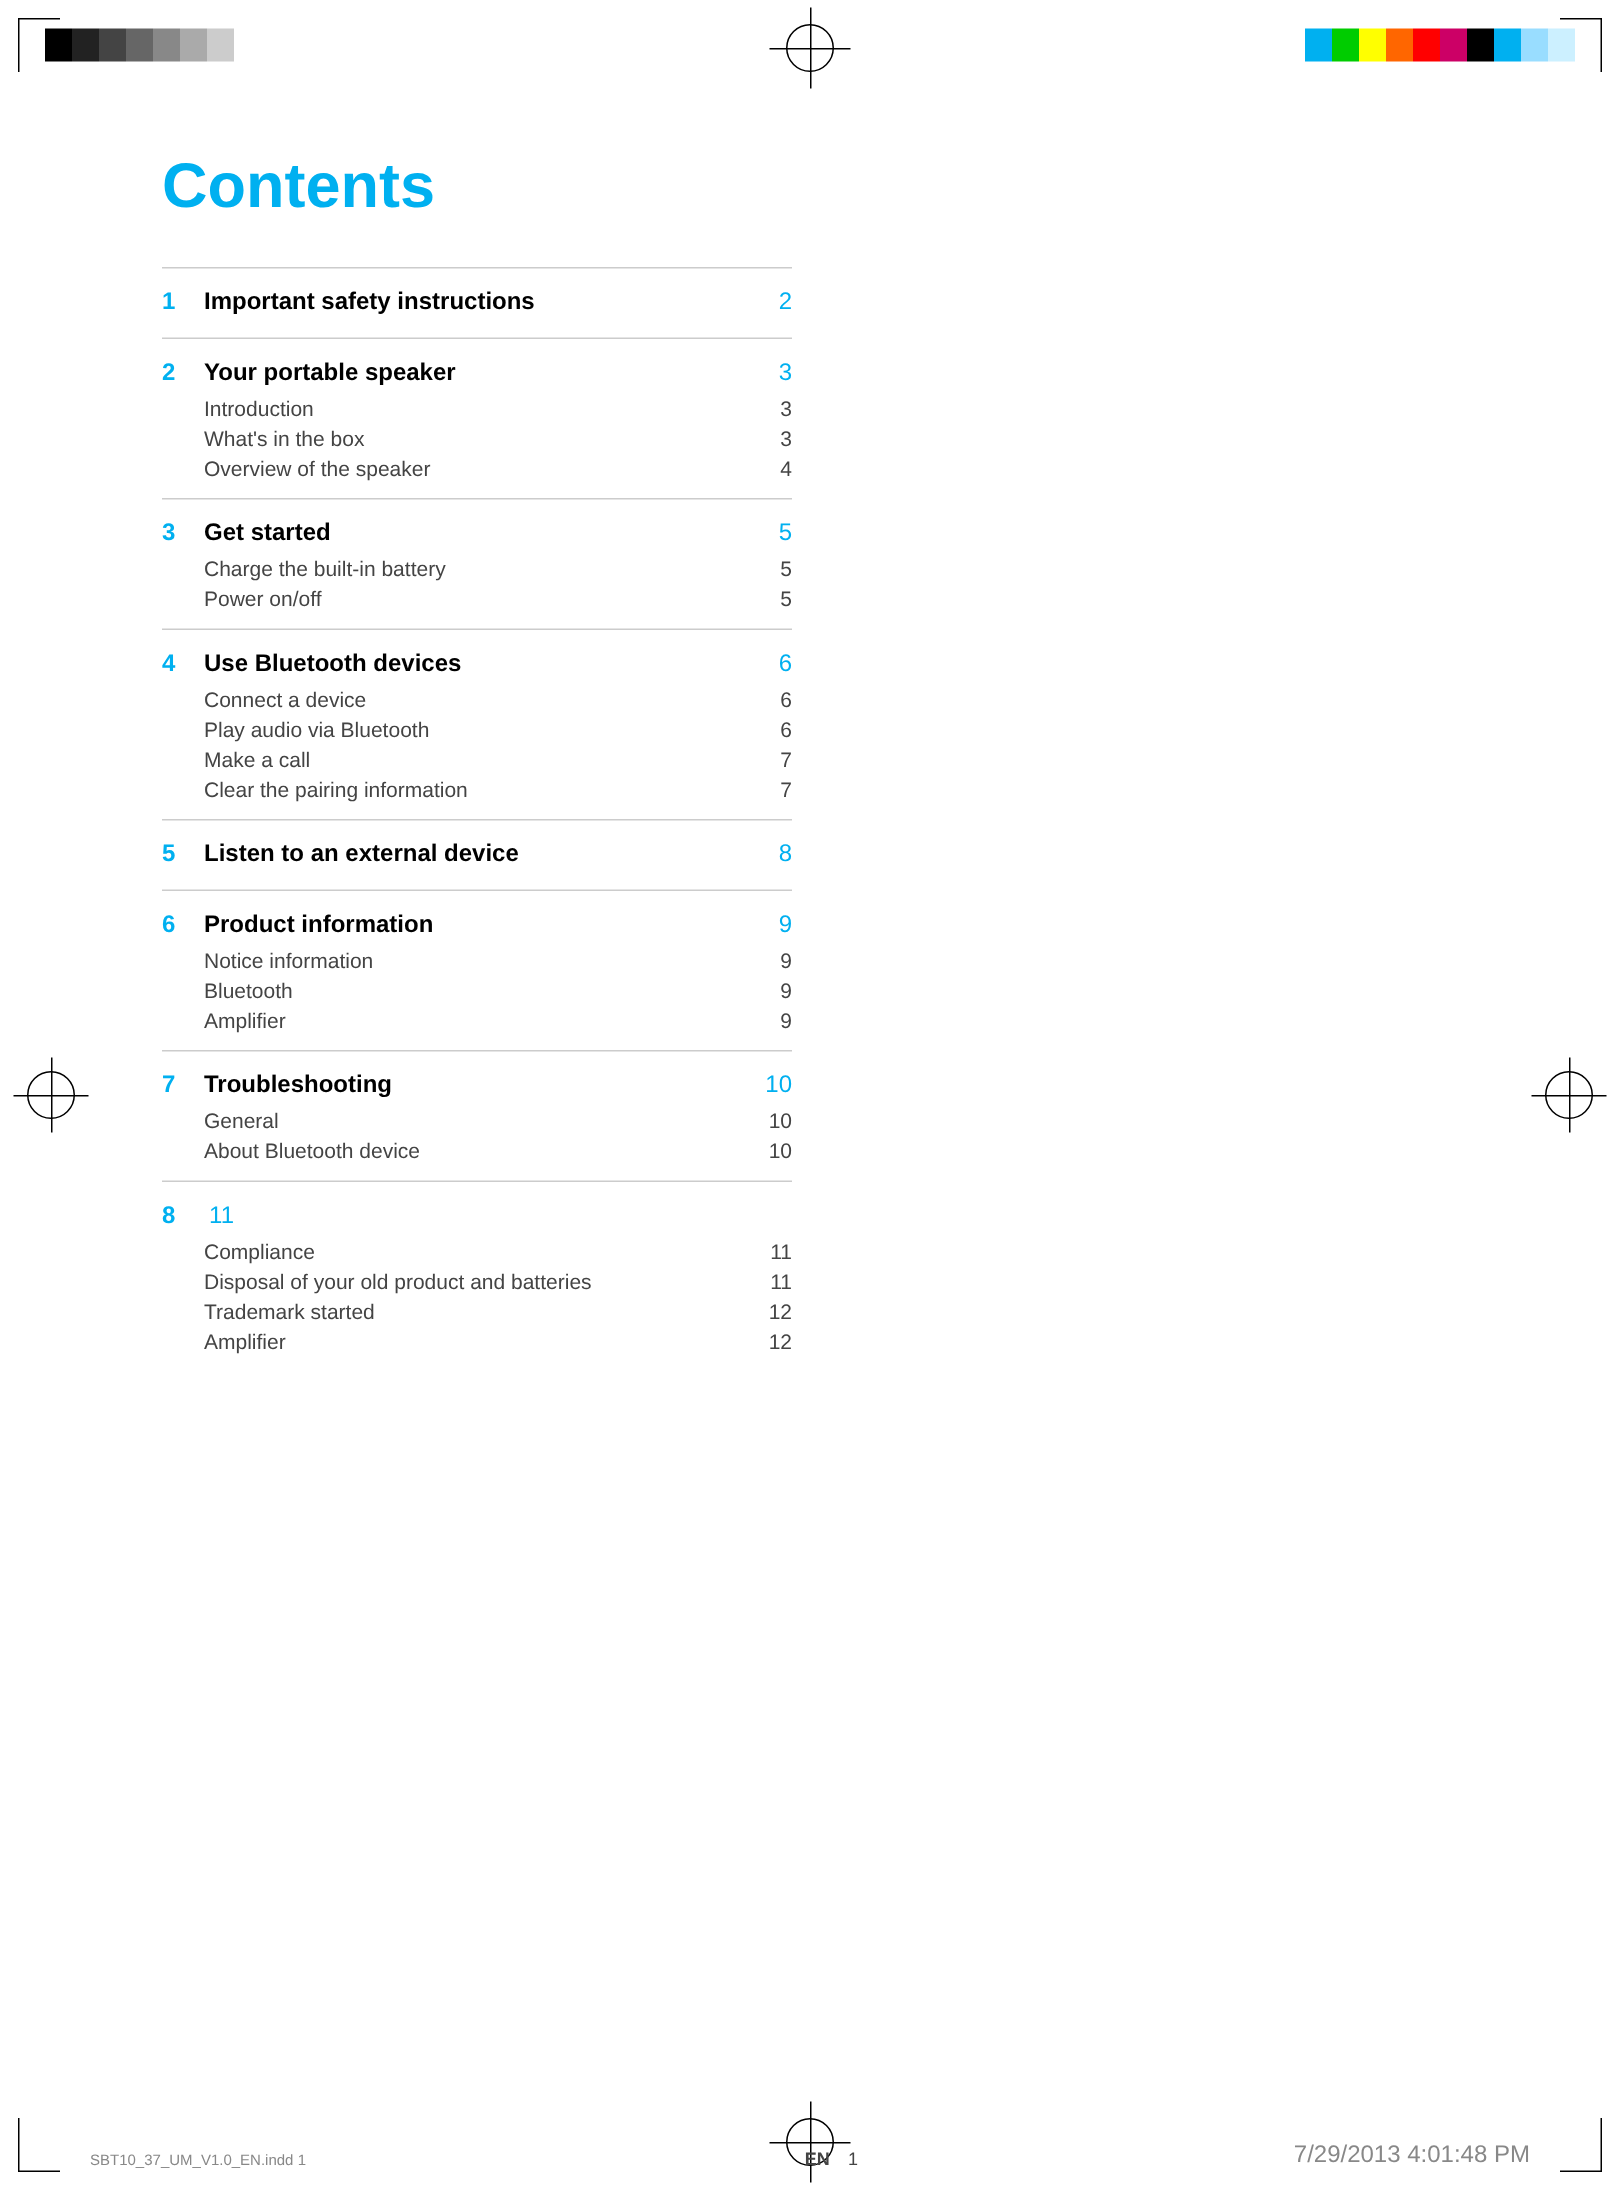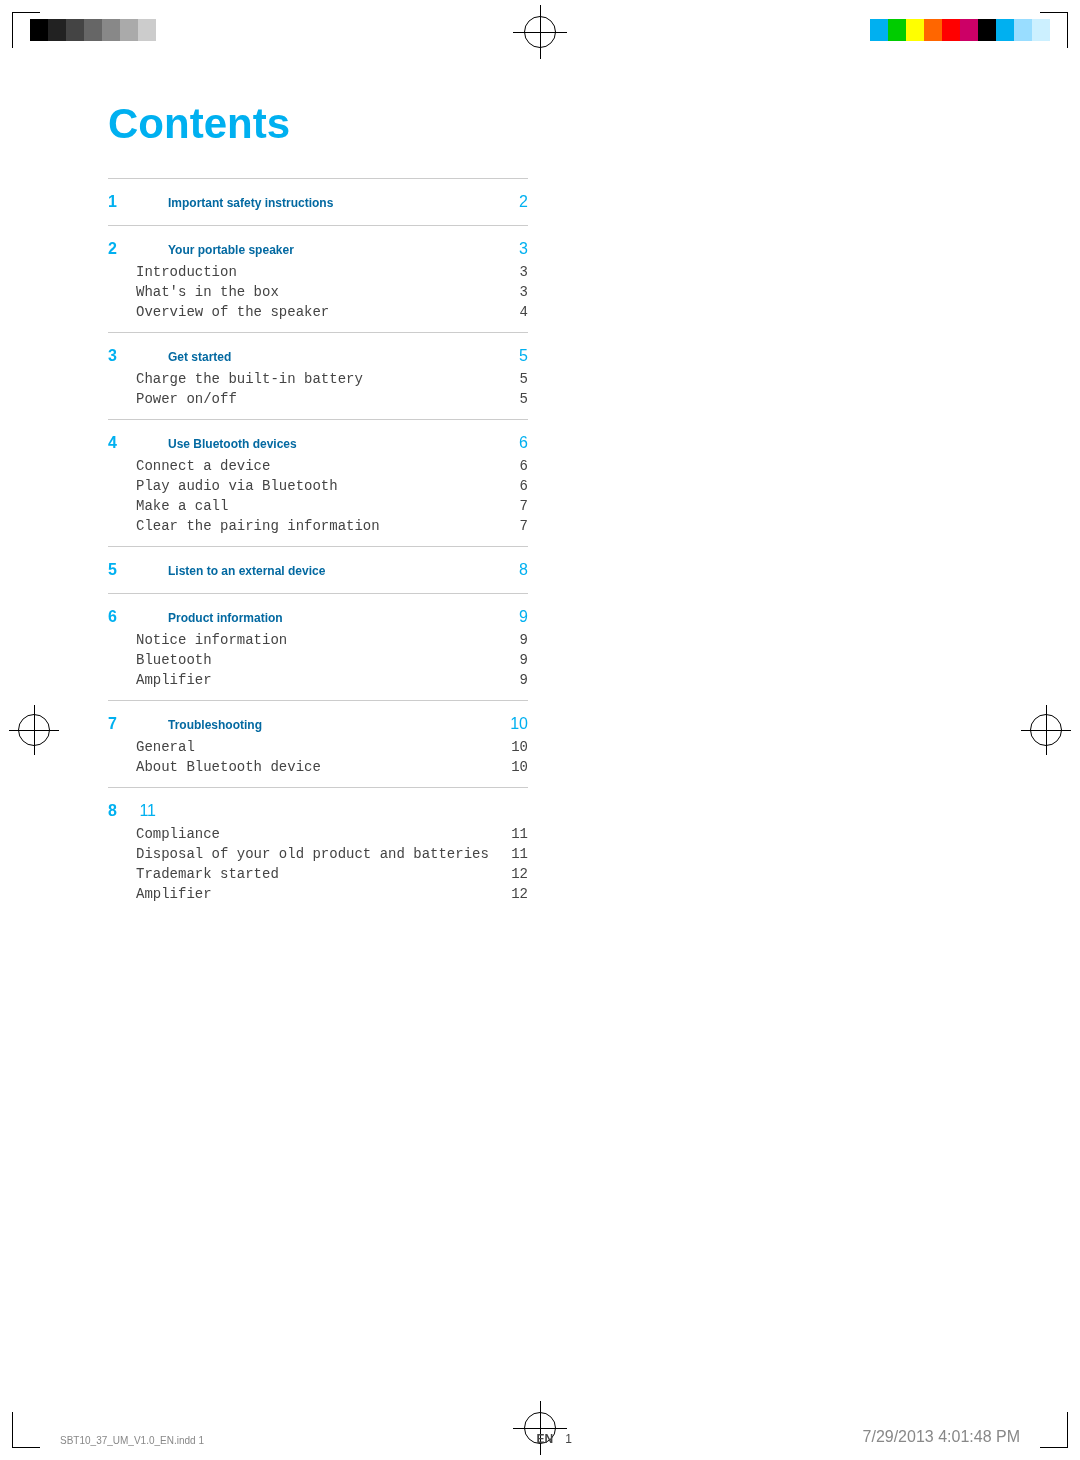--- a/index.html
+++ b/index.html
@@ -79,39 +79,37 @@
 
     .toc-number {
       font-size: 16px;
       font-weight: bold;
       color: #00b0f0;
       width: 28px;
       flex-shrink: 0;
     }
 
     .toc-title {
-      font-size: 12px;
+      font-size: 16px;
       font-weight: bold;
-      color: #0369a1;
+      color: #000000;
       flex: 1;
-      margin-left: 32px;
     }
 
     .toc-page {
       font-size: 16px;
       color: #00b0f0;
       min-width: 20px;
       text-align: right;
     }
 
     .toc-sub {
       display: flex;
       align-items: flex-end;
       padding: 2px 0 2px 28px;
-      font-family: Liberation Mono, monospace;
     }
 
     .toc-sub-title {
       font-size: 14px;
       color: #444;
       flex: 1;
     }
 
     .toc-sub-page {
       font-size: 14px;

